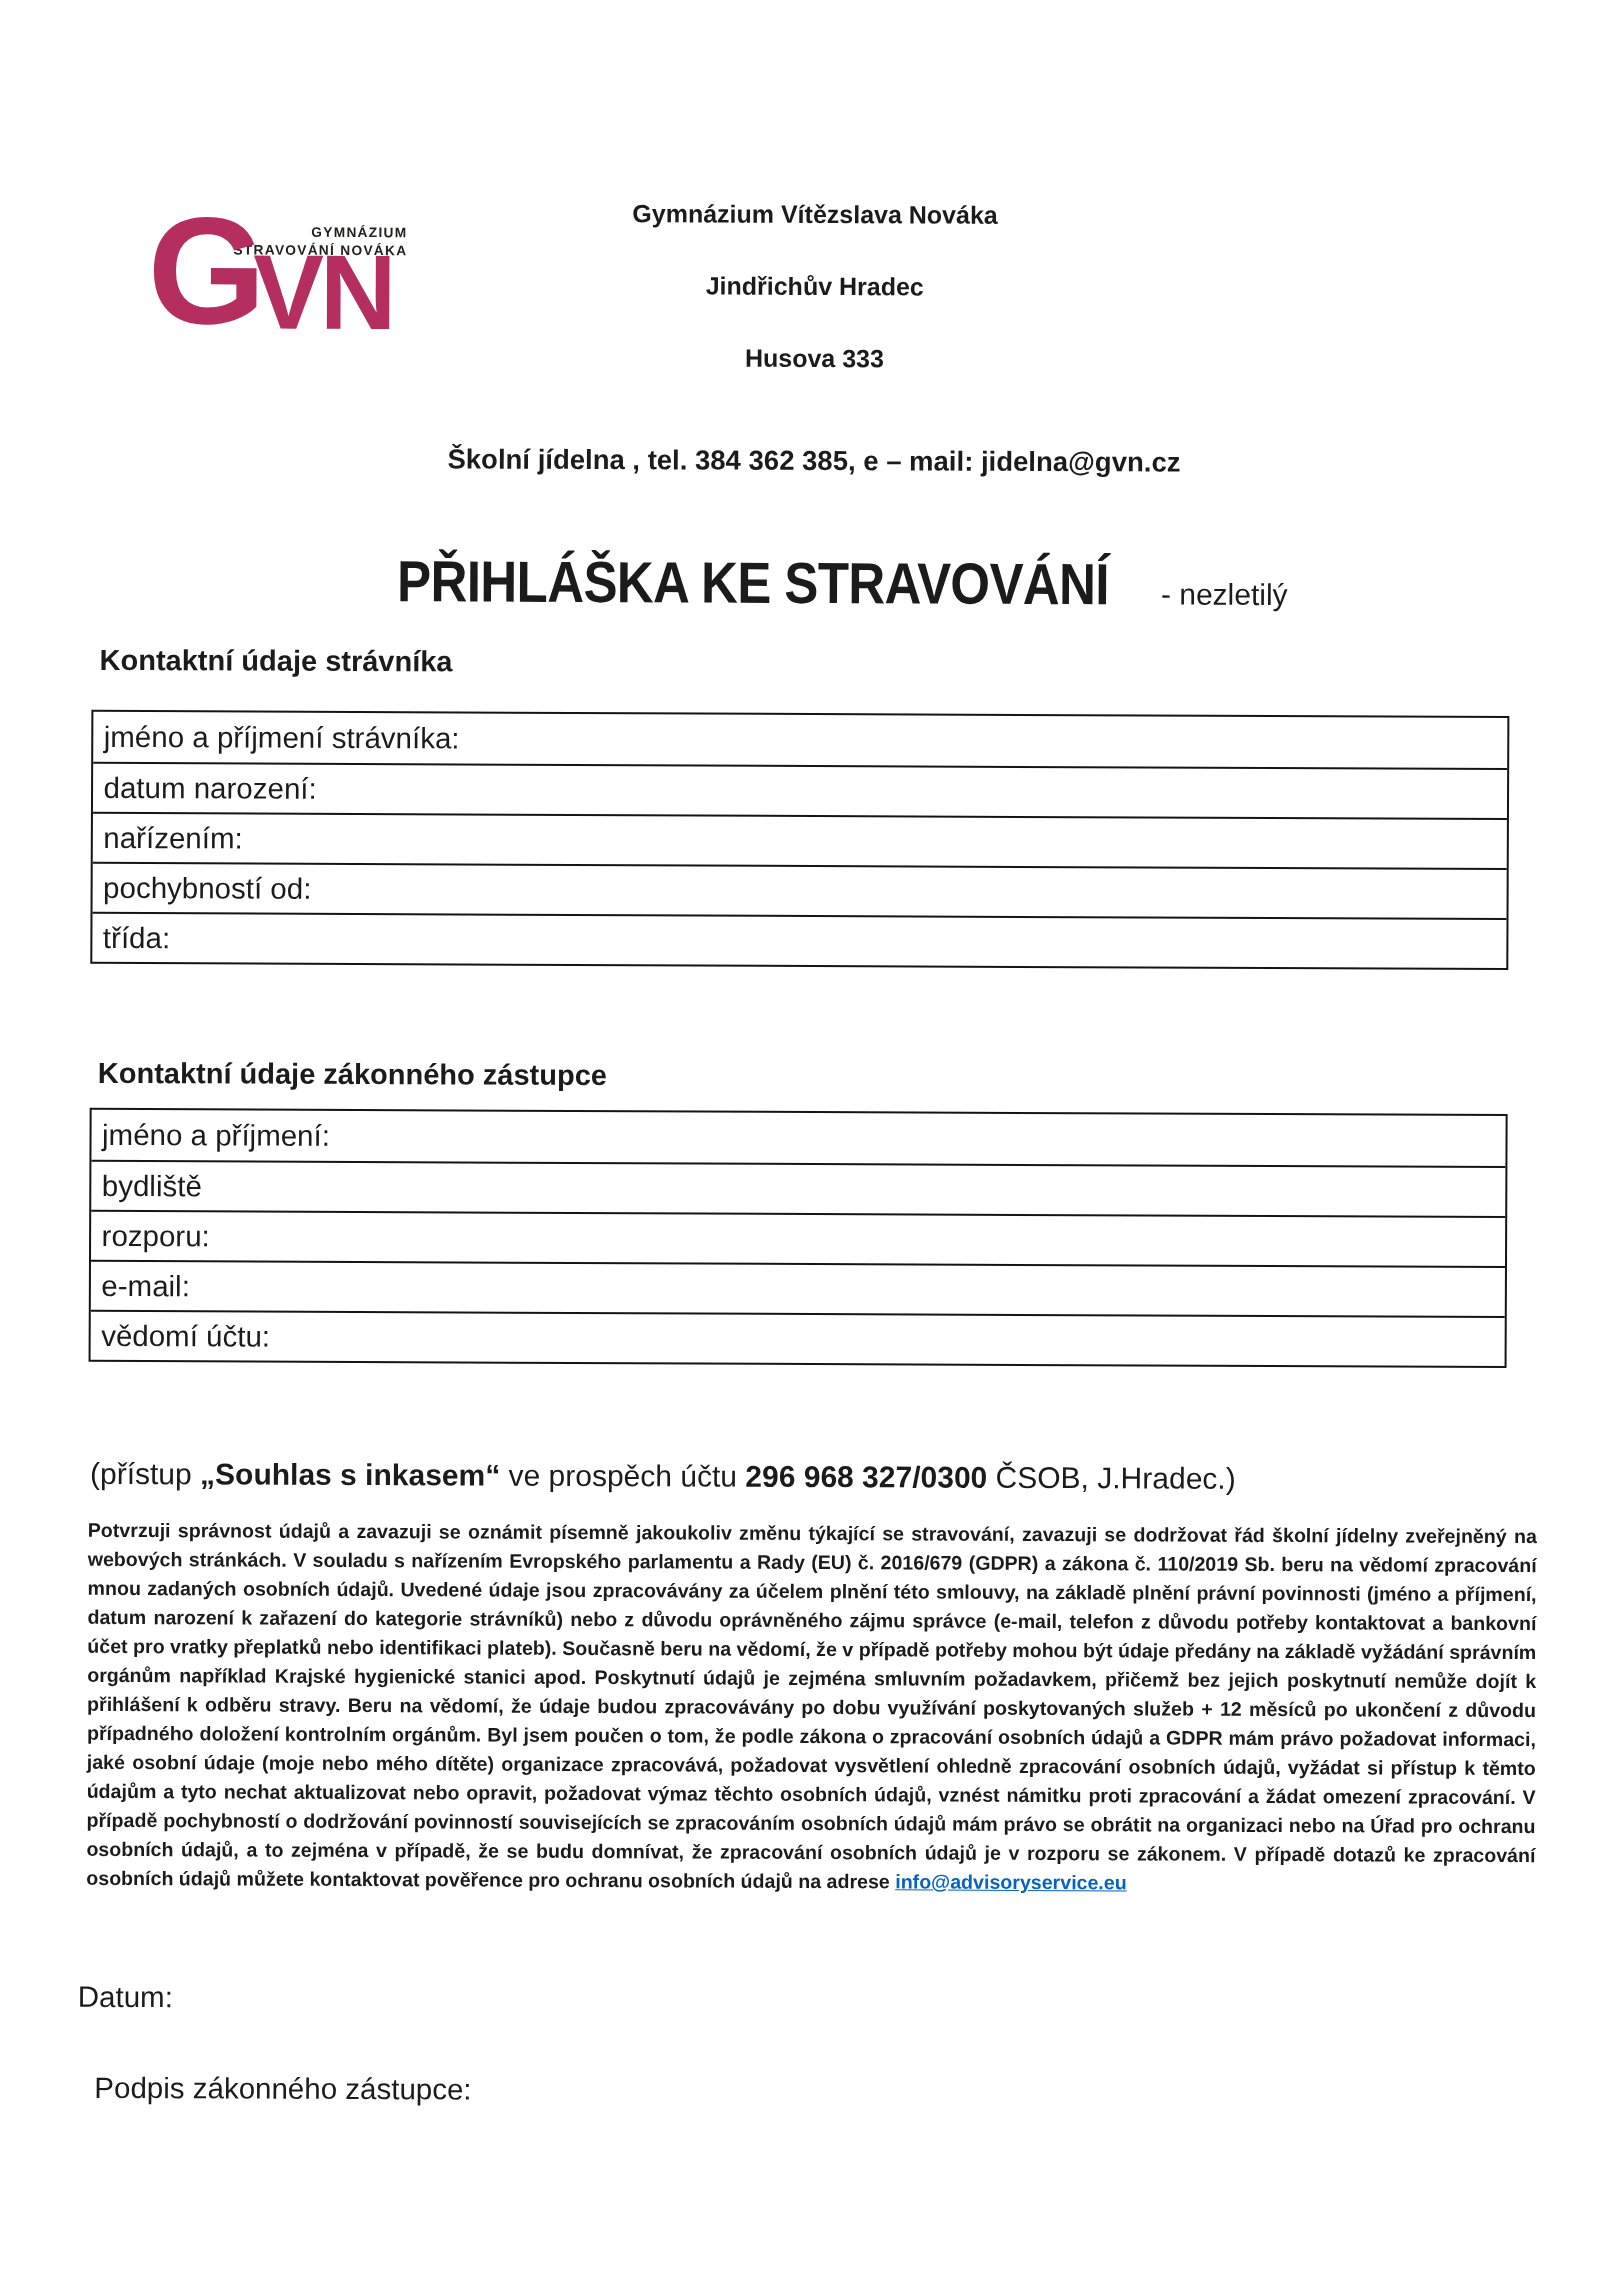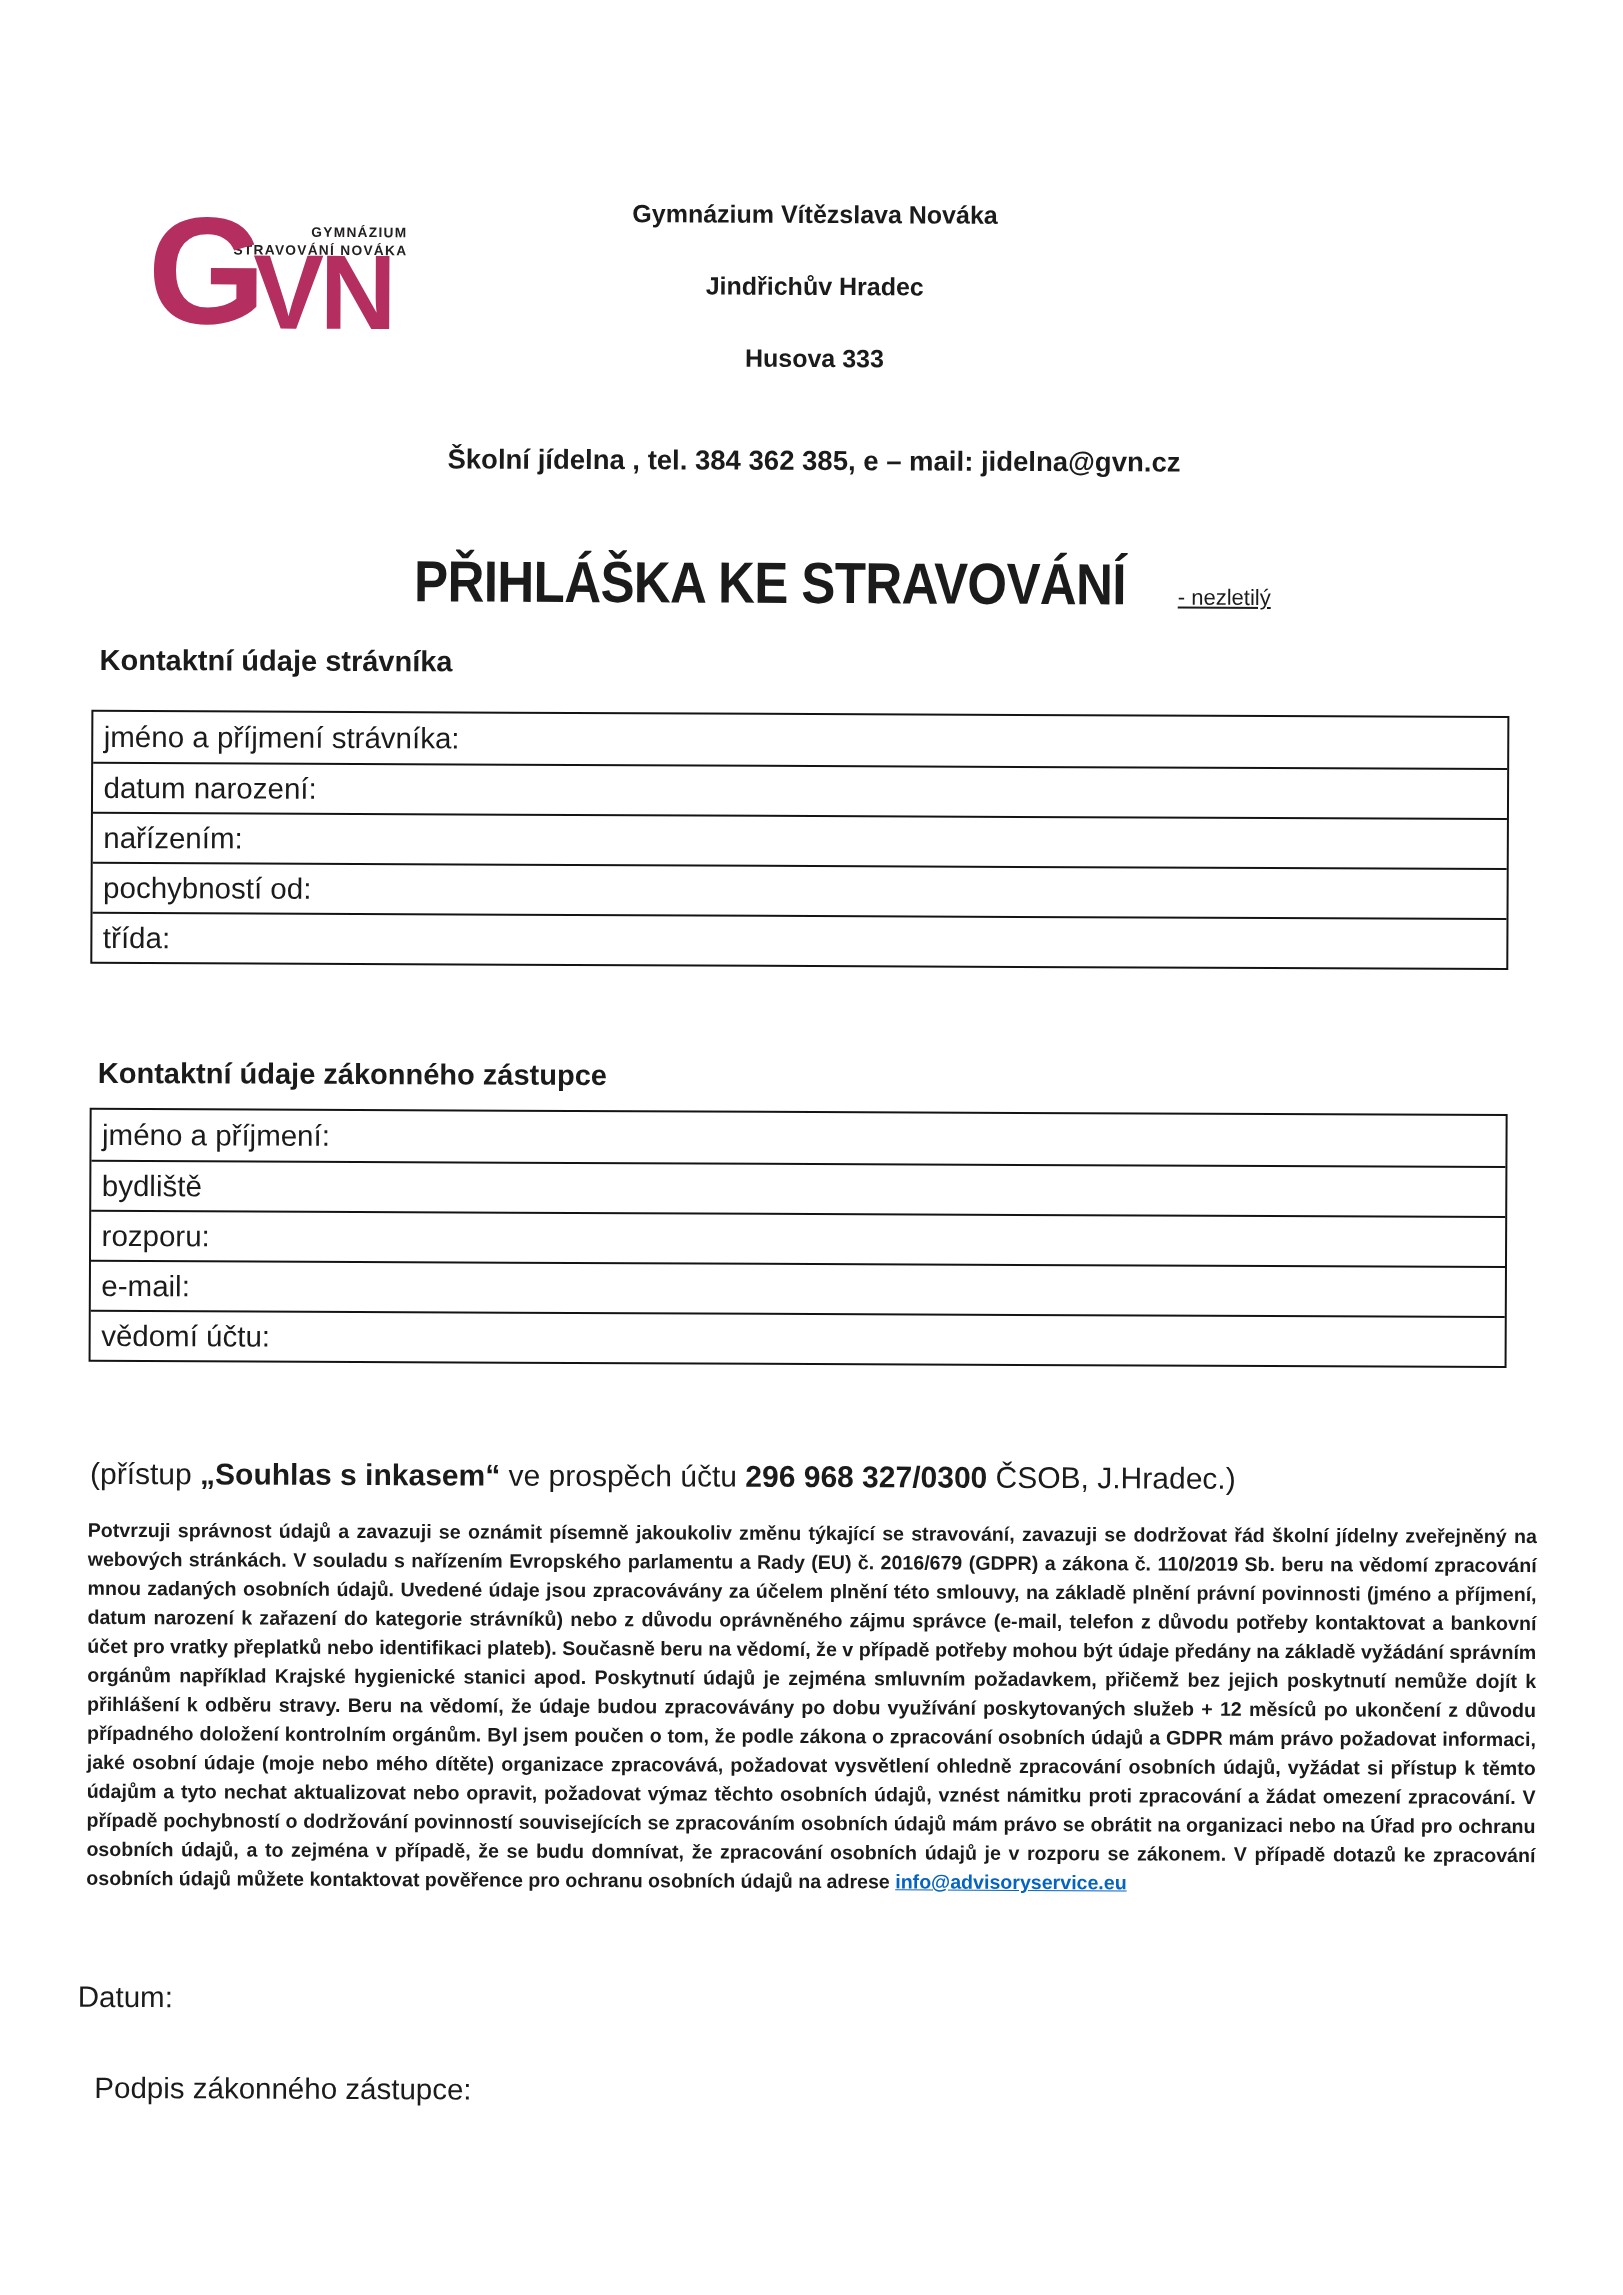--- a/index.html
+++ b/index.html
@@ -37,21 +37,21 @@
     position:absolute;left:0;right:0;top:445px;
     text-align:center;font-size:27.5px;font-weight:bold;
   }
 
   
   .title{position:absolute;left:0;right:0;top:549px;text-align:center;white-space:nowrap;}
   .title-main{
     display:inline-block;font-size:58px;font-weight:bold;letter-spacing:-0.7px;
     transform:scaleX(0.88);transform-origin:60% 50%;
   }
-  .title-suffix{font-size:22px;font-weight:normal;margin-left:10px;text-decoration:underline;}
+  .title-suffix{font-size:30px;font-weight:normal;margin-left:10px;}
 
   
   .sec-heading{position:absolute;left:98px;font-size:29px;font-weight:bold;}
   .h1{top:647px;}
   .h2{top:1060px;}
 
   .ftable{
     position:absolute;left:90px;width:1418px;
     border:2.6px solid #141414;box-sizing:border-box;background:#fff;
   }

